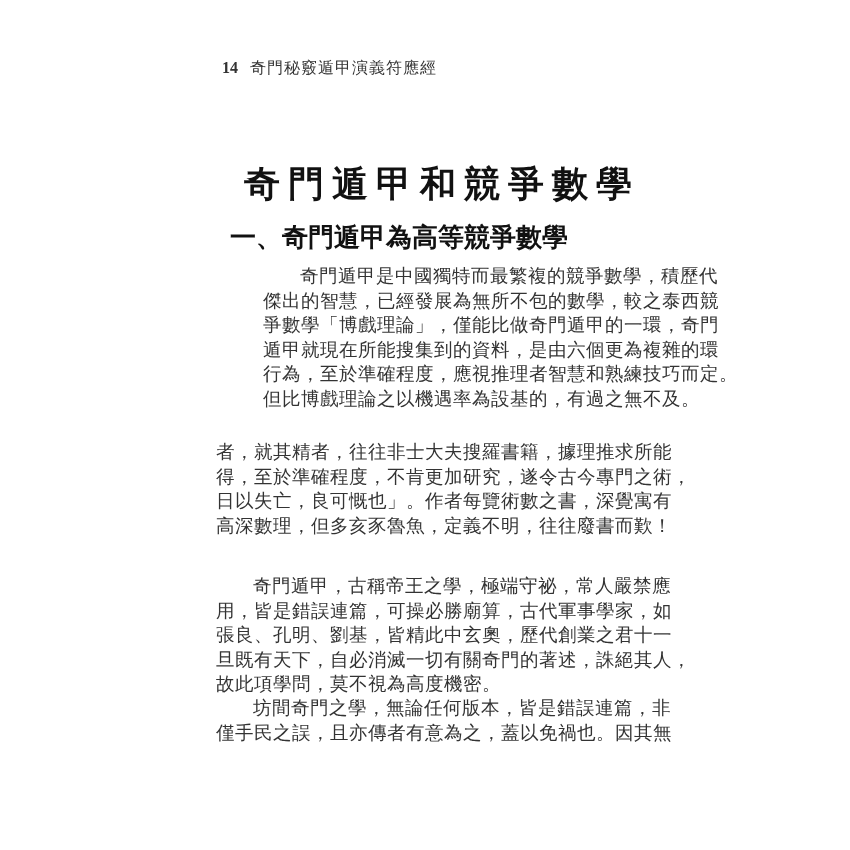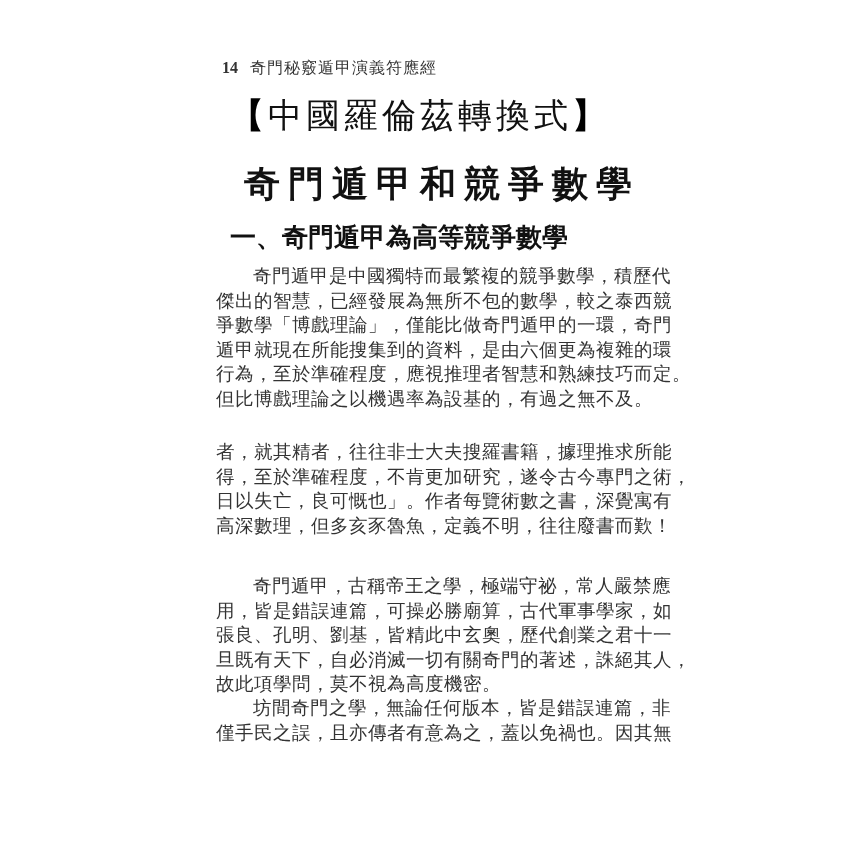--- a/index.html
+++ b/index.html
@@ -94,38 +94,35 @@
       white-space: nowrap;
       text-align: justify;
       text-align-last: justify;
     }
     .para .line.last {
       text-align-last: left;
     }
     .para .line.indent {
       padding-left: 37px;
     }
-    #p1 { top: 264px; }
+    #p1 { top: 264px; margin-left: 47px; }
     #p2 { top: 440px; }
     #p3 { top: 574px; }
     #p4 { top: 696px; }
   </style>
 </head>
 <body>
 
 <div class="page">
 
   <div class="running-header">
     <span class="page-num">14</span>
     <span class="book-title">奇門秘竅遁甲演義符應經</span>
   </div>
 
-  <div class="title-main">
-    <span class="bracket">【</span><span>中國羅倫茲轉換式</span><span class="bracket">】</span>
-  </div>
 
   <div class="title-sub">奇門遁甲和競爭數學</div>
 
   <div class="section-heading">一、奇門遁甲為高等競爭數學</div>
 
   <div class="para" id="p1">
     <span class="line indent">奇門遁甲是中國獨特而最繁複的競爭數學，積歷代</span>
     <span class="line">傑出的智慧，已經發展為無所不包的數學，較之泰西競</span>
     <span class="line">爭數學「博戲理論」，僅能比做奇門遁甲的一環，奇門</span>
     <span class="line">遁甲就現在所能搜集到的資料，是由六個更為複雜的環</span>

